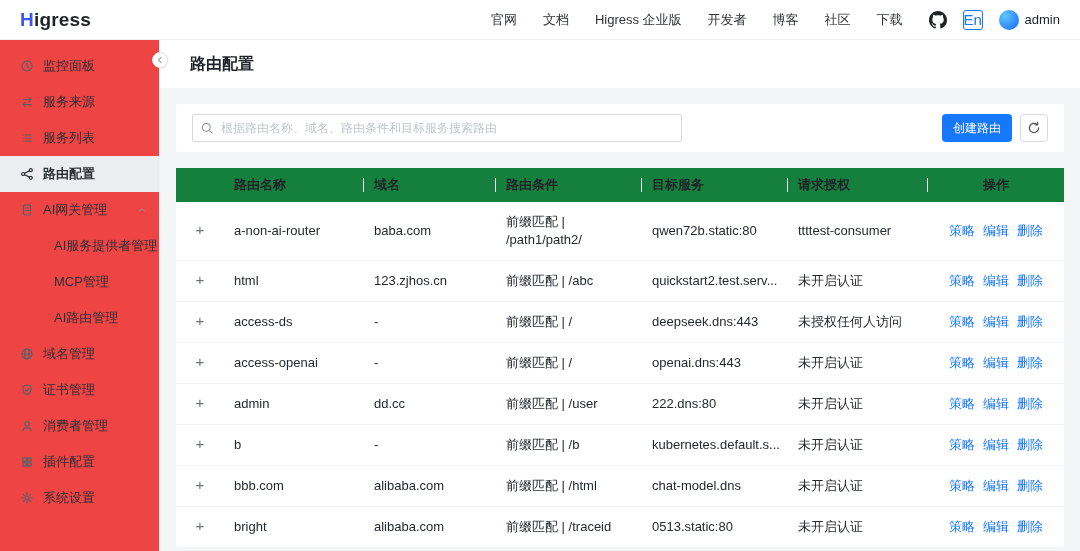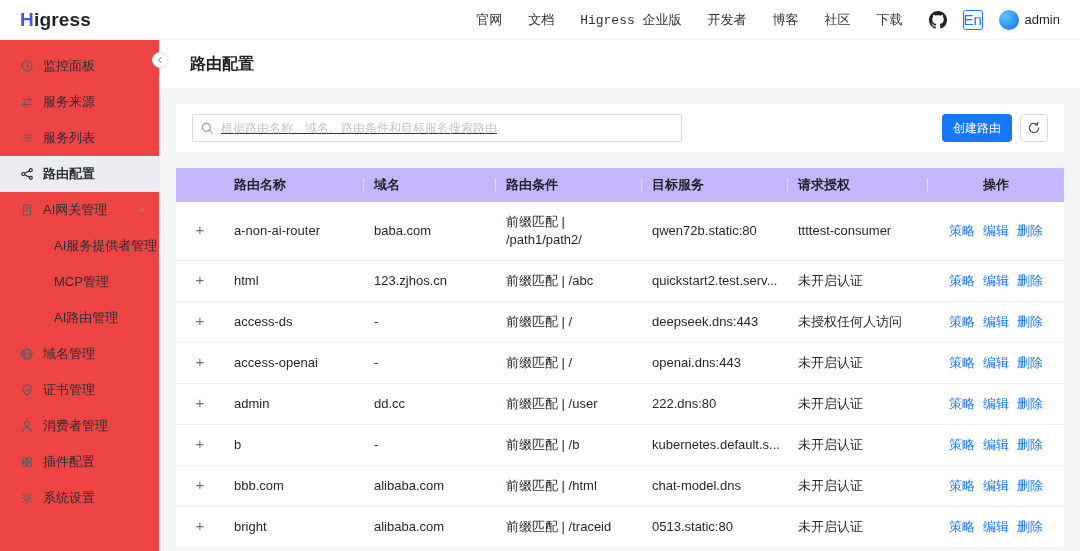--- a/index.html
+++ b/index.html
@@ -9,21 +9,21 @@
     font-size:13px; color:#1f2329;
   }
   
   .topbar{
     height:40px; display:flex; align-items:center; padding:0 20px;
     background:#fff; border-bottom:1px solid #eef0f2; position:relative; z-index:4;
   }
   .logo{ font-size:19px; font-weight:700; letter-spacing:.2px; display:flex; align-items:baseline; cursor:pointer;}
   .logo .logo-h{ color:#3d56f0; }
   .topnav{ margin-left:auto; display:flex; align-items:center; gap:26px; }
-  .topnav .nav-link{ color:#2f3338; cursor:pointer; white-space:nowrap;font-family:Liberation Mono, monospace; }
+  .topnav .nav-link{ color:#2f3338; cursor:pointer; white-space:nowrap; }
   .topbar-tools{ display:flex; align-items:center; gap:16px; margin-left:26px; }
   .gh-btn{ width:18px; height:18px; display:flex; align-items:center; justify-content:center; cursor:pointer; }
   .lang-btn{
     width:20px; height:20px; border:1px solid #1677ff; color:#1677ff; background:#fff;
     border-radius:3px; font-size:15px; display:flex; align-items:center; justify-content:center; cursor:pointer;
   }
   .user{ display:flex; align-items:center; gap:6px; cursor:pointer; }
   .avatar{ width:20px; height:20px; border-radius:50%;
     background:radial-gradient(circle at 30% 30%, #5ec8f8, #1665ff); }
   .username{ color:#1f2329; }
@@ -56,39 +56,38 @@
   .content{ flex:1; padding:16px 16px 0 16px; overflow:hidden; }
   .card{ background:#fff; border-radius:2px; }
 
   
   .toolbar{ display:flex; align-items:center; justify-content:space-between; padding:10px 16px; }
   .search-box{ position:relative; width:490px; }
   .search-box input{
     width:100%; height:28px; border:1px solid #d9d9d9; border-radius:2px;
     padding:0 8px 0 28px; font-size:12px; color:#333; outline:none; background:#fff;
     font-family:inherit;
-    text-decoration:underline;
   }
   .search-box input::placeholder{ color:#c1c6cc; }
   .search-icon{ position:absolute; left:8px; top:7px; }
   .toolbar-right{ display:flex; align-items:center; gap:8px; }
   .btn-primary{
     height:28px; padding:0 11px; background:#1677ff; color:#fff; border:none;
     border-radius:4px; font-size:12px; cursor:pointer; font-family:Liberation Serif, serif;margin-left:44px;
   }
   .btn-icon{
     width:28px; height:28px; border:1px solid #d9d9d9; background:#fff; border-radius:4px;
     display:flex; align-items:center; justify-content:center; cursor:pointer;
   }
 
   
   .table-card{ margin-top:16px; }
   table{ width:100%; border-collapse:collapse; table-layout:fixed; }
   thead th{
-    background:#c4b5fd; font-weight:700; text-align:left; font-size:13px; color:#1f2329;
+    background:#15803d; font-weight:700; text-align:left; font-size:13px; color:#1f2329;
     padding:8px 10px; height:33px; position:relative;
   }
   th.sep::after{
     content:""; position:absolute; right:0; top:10px; height:14px; width:1px; background:#e3e5e8;
   }
   tbody td{
     padding:11px 10px; border-bottom:1px solid #f2f3f5; font-size:13px; color:#24292f;
     vertical-align:middle; line-height:18px;
   }
   th.col-expand, td.col-expand{ text-align:center; }

